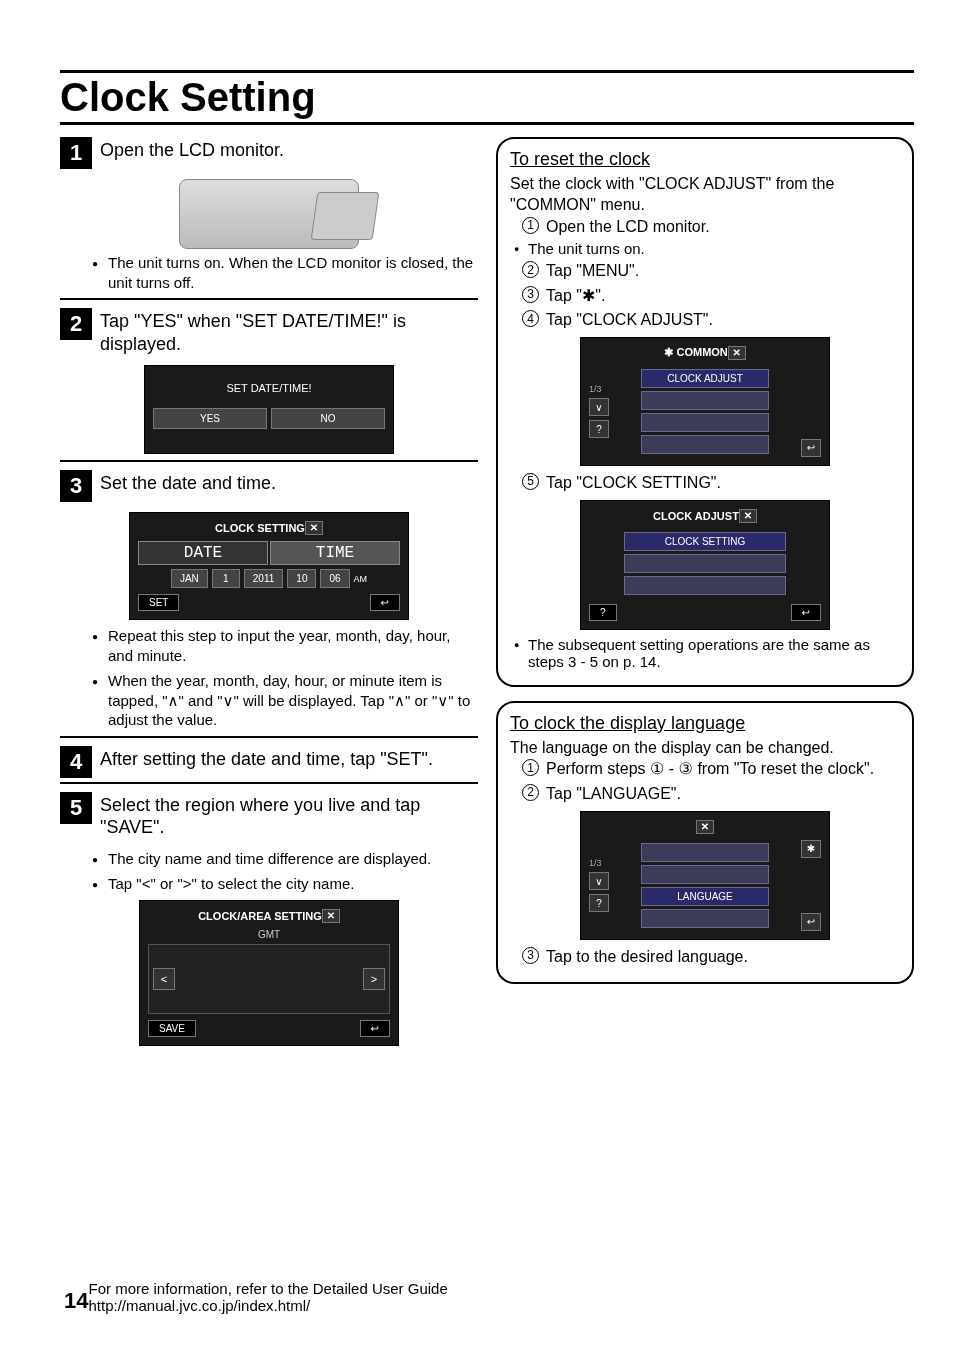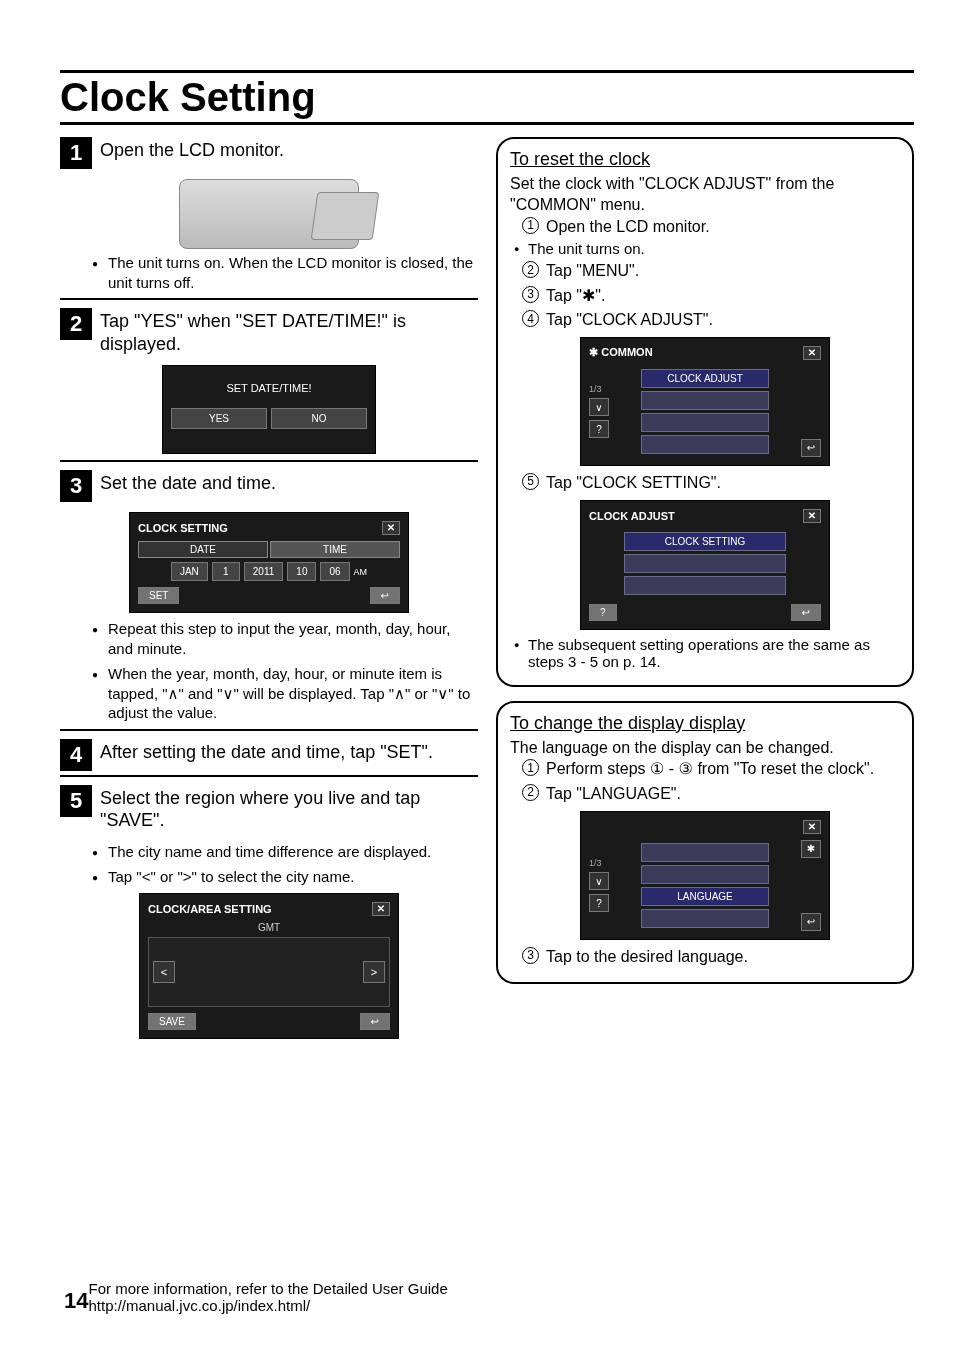--- a/index.html
+++ b/index.html
@@ -57,31 +57,31 @@
   .screenshot {
     background: #1a1a1a;
     border: 1px solid #000;
     margin: 6px auto;
     width: 280px;
     padding: 8px;
     color: #fff;
     font-size: 11px;
   }
   .screenshot .hdr {
-    display:flex; justify-content:space-between; align-items:center;
+    display:flex; justify-content:center; align-items:center;
     font-weight:bold; margin-bottom:6px; font-size: 11px;
   }
   .screenshot .row { display:flex; gap:4px; justify-content:center; margin:4px 0;}
   .screenshot .cell {
     background:#444; border:1px solid #777; padding:3px 8px; font-size:10px;
     min-width:28px; text-align:center;
   }
   .screenshot .wide { flex:1; }
   .screenshot .btnrow { display:flex; justify-content:space-between; margin-top:6px;}
-  .screenshot .sbtn { background:#737373; border:1px solid #777; padding:2px 10px; font-size:10px;}
+  .screenshot .sbtn { background:#000000; border:1px solid #777; padding:2px 10px; font-size:10px;}
   .screenshot .close { background:#333; border:1px solid #777; width:18px; height:14px; font-size:10px; text-align:center;}
   .screenshot.center { text-align:center; }
   .screenshot .menuitem { background:#3b3b5a; border:1px solid #6a6a8a; margin:3px auto; padding:3px 0; width:70%; font-size:10px; color:#ccc; text-align:center;}
   .screenshot .menuitem.hl { background:#2a2a6a; color:#fff; }
   .screenshot .gmt { text-align:center; font-size:10px; color:#ccc; }
   .screenshot .map {
     height:70px; background:#222; border:1px solid #555; margin:4px 0;
     display:flex; justify-content:space-between; align-items:center; padding:0 4px;
   }
   .screenshot .arrbtn { background:#333; border:1px solid #777; width:22px; height:22px; display:flex;align-items:center;justify-content:center;}
@@ -113,21 +113,21 @@
     display:inline-block; margin-bottom:6px;
   }
   .note .nb { font-size:15px; line-height:1.35; position:relative; padding-left:14px;}
   .note .nb::before { content:"●"; position:absolute; left:0; top:3px; font-size:9px;}
   .footer {
     position:absolute; bottom: 6px; left: 4px;
     font-size: 15px; display:flex; align-items:flex-end; 
   }
   .footer .pg { font-size: 22px; font-weight:bold; }
   .screenshot .tabrow { display:flex; gap:2px; margin-bottom:4px;}
-  .screenshot .tab { flex:1; background:#555; border:1px solid #888; text-align:center; font-size:10px; padding:2px 0;}
+  .screenshot .tab { flex:1; background:#555; border:1px solid #888; text-align:center; font-size:16px; padding:2px 0;font-family:Liberation Mono, monospace;}
   .screenshot .tab.act { background:#333;}
   .screenshot .side { display:flex; gap:4px; }
   .screenshot .sidecol { display:flex; flex-direction:column; gap:4px; justify-content:center;}
   .screenshot .sidebtn { background:#333; border:1px solid #777; width:20px; height:18px; font-size:10px; display:flex;align-items:center;justify-content:center;}
   .screenshot .gearicon::before { content:"✱"; }
 </style>
 </head>
 <body>
 
 <div class="page">
@@ -147,21 +147,21 @@
           <li>The unit turns on. When the LCD monitor is closed, the unit turns off.</li>
         </ul>
         <div style="border-bottom:2px solid #000; margin-top:4px;"></div>
       </div>
 
       <div class="stepblk">
         <div class="stepbar noline">
           <div class="stepnum">2</div>
           <div class="steptxt">Tap "YES" when "SET DATE/TIME!" is displayed.</div>
         </div>
-        <div class="screenshot center" style="width:214px; padding-top:16px; padding-bottom:20px;">
+        <div class="screenshot center" style="width:250px; padding-top:16px; padding-bottom:20px;">
           <div style="margin-bottom:14px;">SET DATE/TIME!</div>
           <div class="row">
             <div class="cell wide" style="padding:4px 0;">YES</div>
             <div class="cell wide" style="padding:4px 0;">NO</div>
           </div>
         </div>
         <div style="border-bottom:2px solid #000; margin-top:6px;"></div>
       </div>
 
       <div class="stepblk">
@@ -287,21 +287,21 @@
           </div>
           <div class="btnrow">
             <div class="sbtn">?</div>
             <div class="sbtn">↩</div>
           </div>
         </div>
         <div class="subb">The subsequent setting operations are the same as steps 3 - 5 on p. 14.</div>
       </div>
 
       <div class="rbox">
-        <div class="rhdr">To change the display display</div>
+        <div class="rhdr">To clock the display language</div>
         <p>The language on the display can be changed.</p>
         <ol>
           <li><span class="circ">1</span><span>Perform steps ① - ③ from "To reset the clock".</span></li>
           <li><span class="circ">2</span><span>Tap "LANGUAGE".</span></li>
         </ol>
         <div class="screenshot" style="width:250px;">
           <div class="hdr">
             <span></span>
             <span class="close">✕</span>
           </div>

